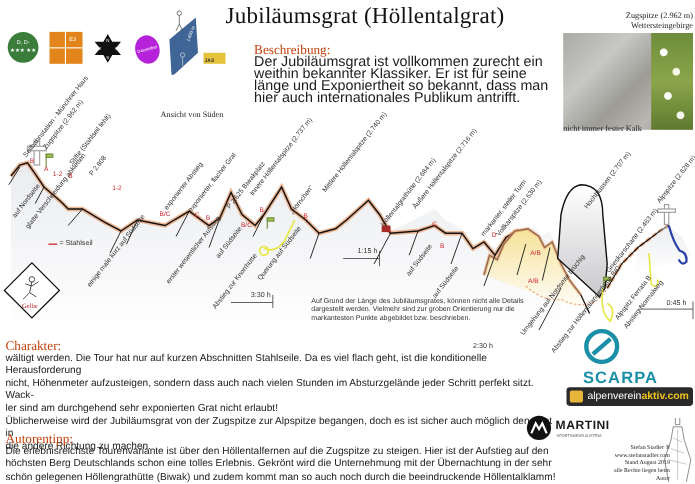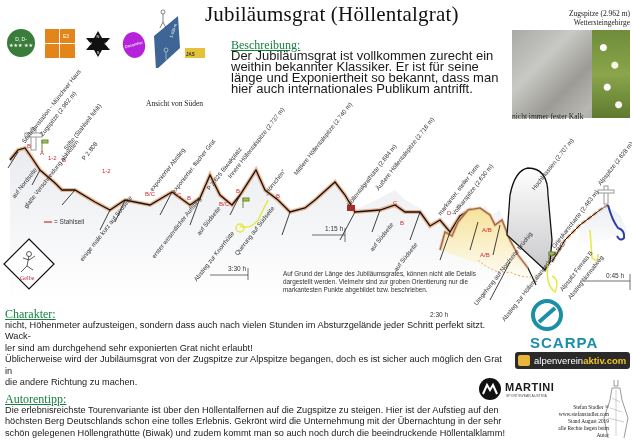--- a/index.html
+++ b/index.html
@@ -1,20 +1,20 @@
 <!DOCTYPE html>
 <html><head>
 <meta charset="utf-8">
 <style>
   * { box-sizing: border-box; margin: 0; padding: 0; }
   html, body { width: 632px; height: 440px; overflow: hidden; background: #ffffff; }
   body { position: relative; font-family: "Liberation Sans", sans-serif; color: #1a1a1a; }
   .abs { position: absolute; }
   .title { left: 205px; top: 2px; font-size: 21px; font-family: "Liberation Serif", serif; letter-spacing: 0.2px; color: #111; text-align: center; }
-  .sec-h { font-family: "Liberation Serif", serif; font-size: 12px; color: #15803d; text-decoration: underline; }
+  .sec-h { font-family: "Liberation Serif", serif; font-size: 12px; color: #c2410c; }
   .body-t { font-size: 9.2px; line-height: 11.4px; color: #1a1a1a; }
   .small-serif { font-family: "Liberation Serif", serif; font-size: 7.5px; color: #222; }
   .rot { transform-origin: 0 0; white-space: nowrap; font-size: 6.2px; color: #333; }
   .tl { font-size: 6.5px; color: #333; }
   .badge { border-radius: 50%; }
   .photo { left: 512px; top: 30px; width: 118px; height: 88px; background: linear-gradient(135deg,#a9a9a6 0%,#c8c8c4 30%,#9c9b96 55%,#b9b7b1 75%,#8f8d86 100%); overflow: hidden; }
   .flowers { position: absolute; right: 0; top: 0; width: 38px; height: 88px; background: radial-gradient(circle at 30% 20%, #fff 0 3px, transparent 4px), radial-gradient(circle at 60% 40%, #f4f7e6 0 3px, transparent 4px), radial-gradient(circle at 40% 65%, #fff 0 3px, transparent 4px), radial-gradient(circle at 70% 85%, #f6f6ee 0 3px, transparent 4px), linear-gradient(180deg,#6e8c3a,#8aa54a 50%,#5f7a2f); }
   .scarpa { left: 530px; top: 298px; width: 90px; text-align: left; color: #1b8fa8; }
   .alpen { left: 515px; top: 352px; width: 115px; height: 17px; background: #2a2a2a; border-radius: 3px; color: #fff; font-size: 9.5px; line-height: 17px; padding-left: 19px; }
   .alpen b { color: #f3c51b; }
@@ -235,20 +235,21 @@
 
 <svg class="abs" style="left:3px;top:238px;" width="52" height="52" viewBox="0 0 52 52">
   <polygon points="26,1 51,26 26,51 1,26" fill="#fff" stroke="#111" stroke-width="1.2"></polygon>
   <circle cx="26" cy="16" r="2.5" fill="none" stroke="#333" stroke-width="0.8"></circle>
   <path d="M26,18 L24,28 L18,34 M24,28 L30,32 M26,22 L32,18 M26,22 L20,20" fill="none" stroke="#333" stroke-width="0.8"></path>
   <text x="17" y="42" font-size="6" fill="#c0282e" font-family="Liberation Serif, serif">Gelbe</text>
 </svg>
 
 <div class="abs sec-h" style="left:5px;top:307px;">Charakter:</div>
 <div class="abs body-t" style="left:5px;top:320px;width:500px;">
+  <div>wältigt werden. Die Tour hat nur auf kurzen Abschnitten Stahlseile. Da es viel flach geht, ist die konditionelle Herausforderung</div>
   <div>nicht, Höhenmeter aufzusteigen, sondern dass auch nach vielen Stunden im Absturzgelände jeder Schritt perfekt sitzt. Wack-</div>
   <div>ler sind am durchgehend sehr exponierten Grat nicht erlaubt!</div>
   <div>Üblicherweise wird der Jubiläumsgrat von der Zugspitze zur Alpspitze begangen, doch es ist sicher auch möglich den Grat in</div>
   <div>die andere Richtung zu machen.</div>
 </div>
 
 <div class="abs sec-h" style="left:5px;top:392px;">Autorentipp:</div>
 <div class="abs body-t" style="left:5px;top:405px;width:500px;">
   <div>Die erlebnisreichste Tourenvariante ist über den Höllentalfernen auf die Zugspitze zu steigen. Hier ist der Aufstieg auf den</div>
   <div>höchsten Berg Deutschlands schon eine tolles Erlebnis. Gekrönt wird die Unternehmung mit der Übernachtung in der sehr</div>

